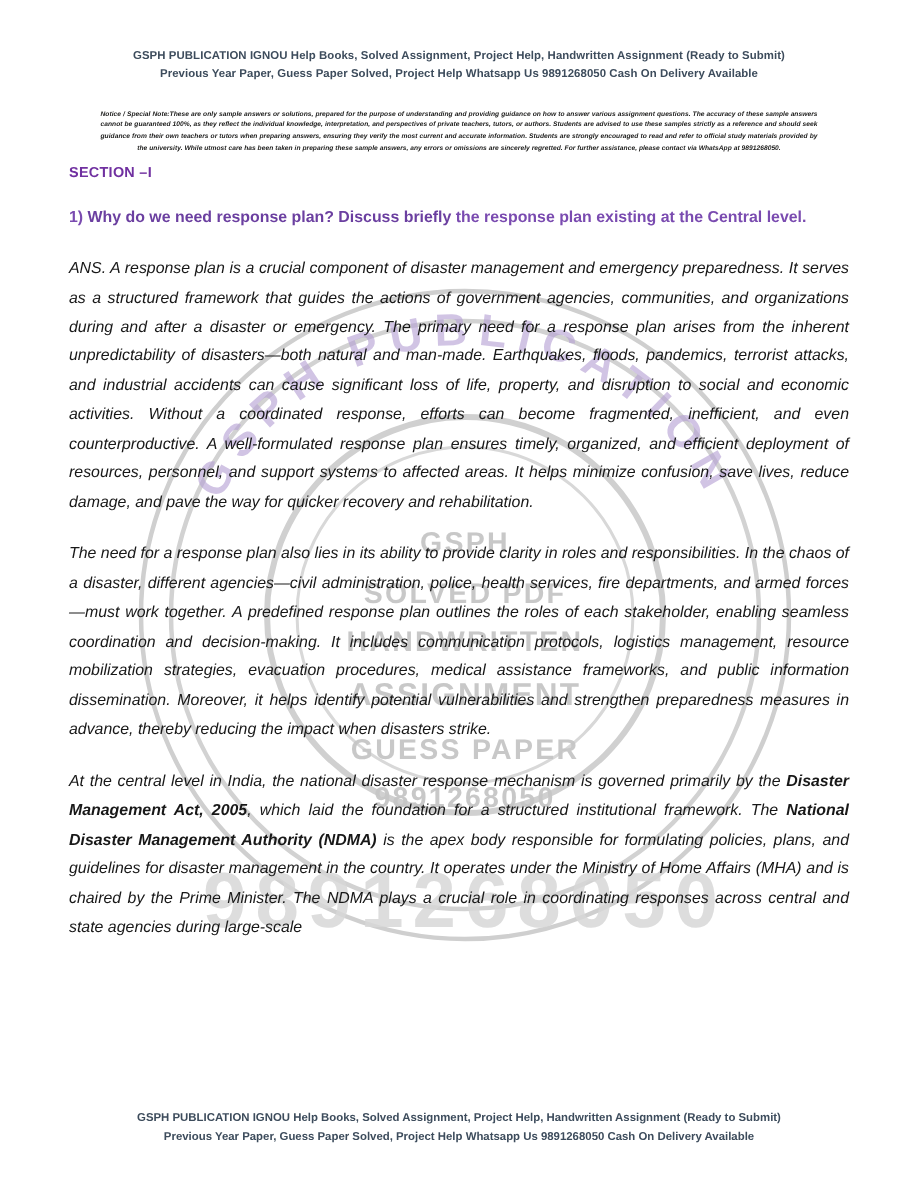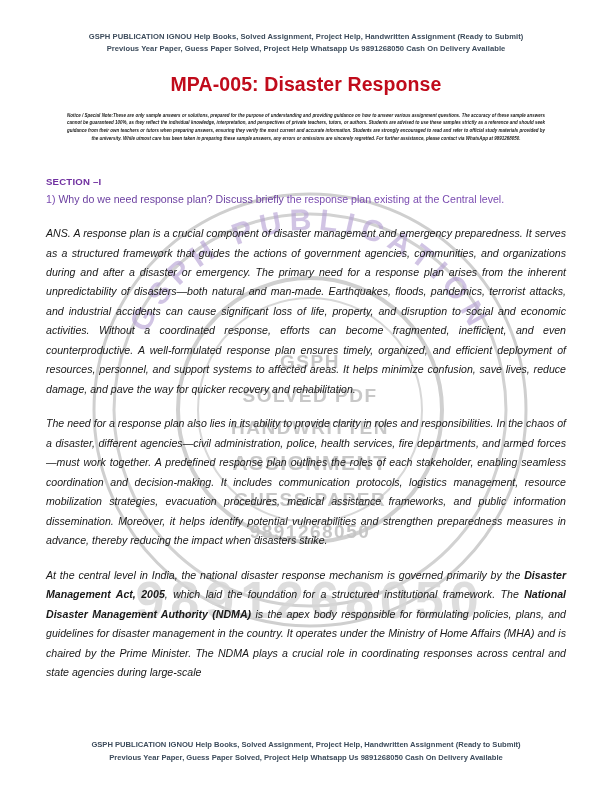--- a/index.html
+++ b/index.html
@@ -68,31 +68,31 @@
     line-height: 1.72;
     color: #20201f;
     font-style: italic;
     font-weight: bold;
     text-align: justify;
     text-align-last: center;
     letter-spacing: 0.02px;
   }
 
   .section-label {
-    margin: 34px 0 0 46px;
+    margin: 8px 0 0 46px;
     color: #7030a0;
     font-weight: bold;
     font-size: 9.6px;
     letter-spacing: 0.2px;
   }
 
   .question {
-    margin: 4px 46px 0 46px;
+    margin: 16px 46px 0 46px;
     color: #7a4bb0;
-    font-weight: normal;
+    font-weight: bold;
     font-size: 10.6px;
     line-height: 1.68;
     text-align: justify;
   }
   .question .q-em { color: #6b3fa0; }
 
   .para {
     margin: 15px 46px 0 46px;
     font-size: 10.6px;
     line-height: 1.84;
@@ -149,21 +149,20 @@
     </svg>
   </div>
 
   <div class="content">
 
     <div class="hdr-block">
       <div class="hdr">GSPH PUBLICATION IGNOU Help Books, Solved Assignment, Project Help, Handwritten Assignment (Ready to Submit)</div>
       <div class="hdr">Previous Year Paper, Guess Paper Solved, Project Help Whatsapp Us 9891268050 Cash On Delivery Available</div>
     </div>
 
-    <div class="doc-title">MPA-005: Disaster Response</div>
 
     <div class="notice">Notice / Special Note:These are only sample answers or solutions, prepared for the purpose of understanding and providing guidance on how to answer various assignment questions. The accuracy of these sample answers cannot be guaranteed 100%, as they reflect the individual knowledge, interpretation, and perspectives of private teachers, tutors, or authors. Students are advised to use these samples strictly as a reference and should seek guidance from their own teachers or tutors when preparing answers, ensuring they verify the most current and accurate information. Students are strongly encouraged to read and refer to official study materials provided by the university. While utmost care has been taken in preparing these sample answers, any errors or omissions are sincerely regretted. For further assistance, please contact via WhatsApp at 9891268050.</div>
 
     <div class="section-label">SECTION –I</div>
 
     <div class="question">
       <span>1)</span>
       <span class="q-em">Why do we need response plan? Discuss briefly</span>
       <span>the response plan existing at the Central level.</span>
     </div>

